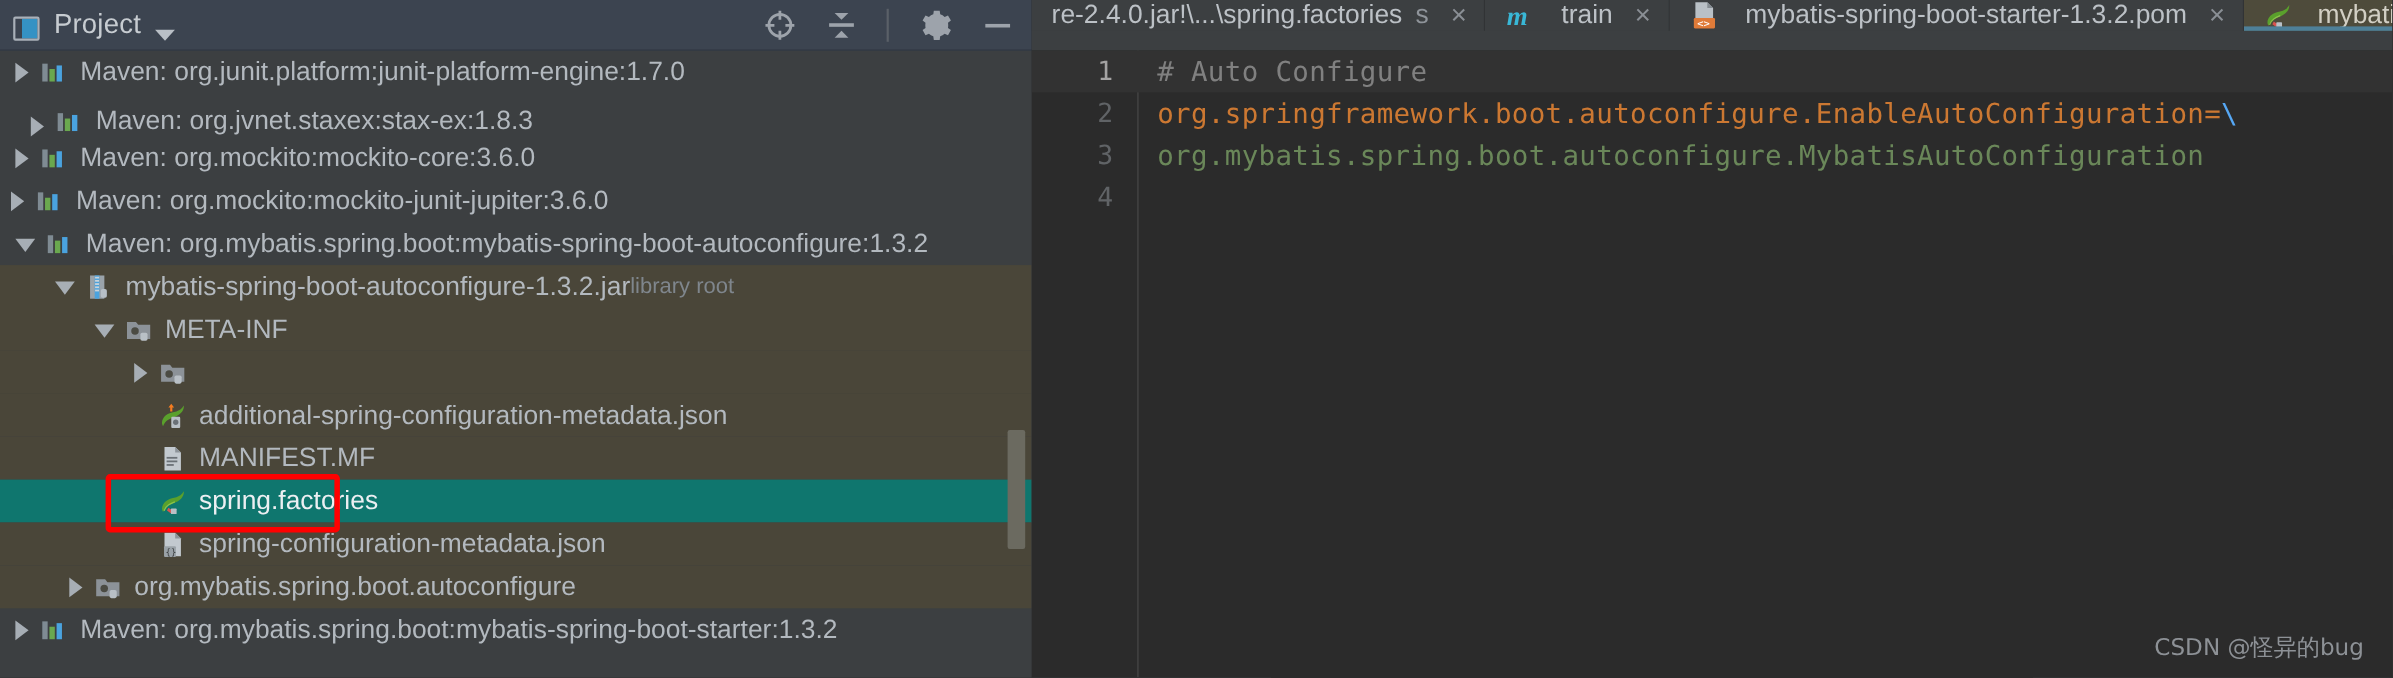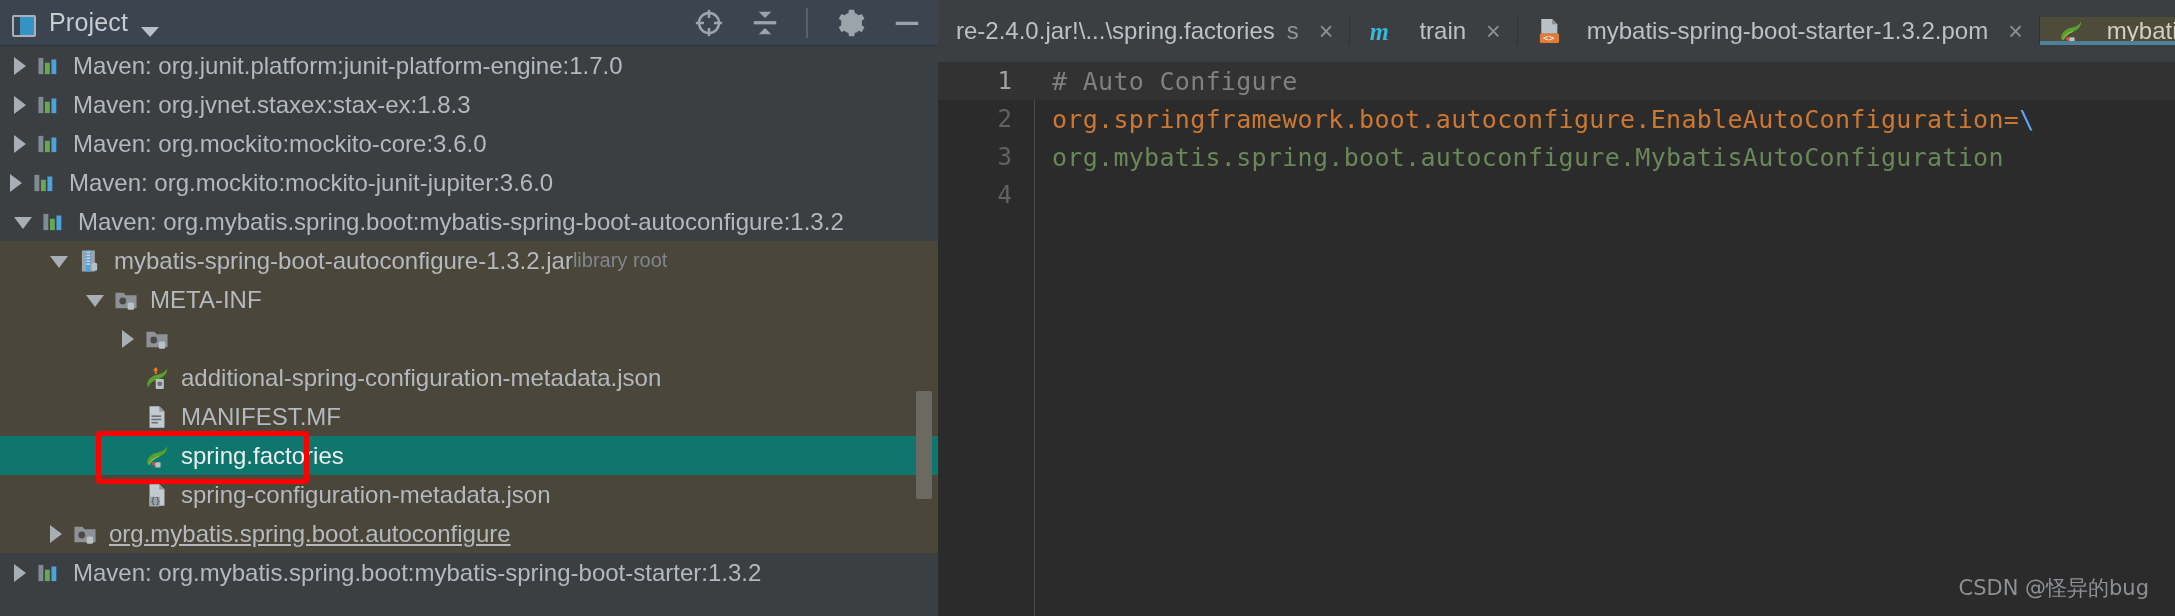--- a/index.html
+++ b/index.html
@@ -89,23 +89,23 @@
 
   
   .editor-pane {
     position:relative;
     width:1237px; height:616px;
     background:#2b2b2b;
     flex:0 0 1237px;
     overflow:hidden;
   }
   .tabs {
-    height:62px; width:100%;
+    height:46px; width:100%;
     background:#3c3f41;
-    display:flex; align-items:center;
+    display:flex; align-items:flex-start;
     overflow:hidden;
   }
   .tab {
     display:flex; align-items:center; gap:12px;
     padding:0 16px 0 18px;
     background:#3c3f41;
     font-size:24px;
     color:#bcc1c6;
     border-right:1px solid #313335;
     position:relative;
@@ -215,21 +215,21 @@
           <span class="arrow "></span>
           <span class="ico">
             <svg width="26" height="26" viewBox="0 0 16 16">
         <rect x="1.5" y="3" width="3" height="10" fill="#7f8b93"></rect>
         <rect x="5.5" y="6" width="3" height="7" fill="#6aa84f"></rect>
         <rect x="9.5" y="4" width="3" height="9" fill="#4aa3df"></rect>
             </svg>
           </span>
           <span>Maven: org.junit.platform:junit-platform-engine:1.7.0</span>
         </div>
-        <div class="row" style="padding-left: 14px;">
+        <div class="row" style="padding-left: 28px; align-items: flex-end;">
           <span class="arrow "></span>
           <span class="ico">
             <svg width="26" height="26" viewBox="0 0 16 16">
         <rect x="1.5" y="3" width="3" height="10" fill="#7f8b93"></rect>
         <rect x="5.5" y="6" width="3" height="7" fill="#6aa84f"></rect>
         <rect x="9.5" y="4" width="3" height="9" fill="#4aa3df"></rect>
             </svg>
           </span>
           <span>Maven: org.jvnet.staxex:stax-ex:1.8.3</span>
         </div>
@@ -348,21 +348,21 @@
           <span class="ico">
             <svg width="26" height="26" viewBox="0 0 16 16">
         <path d="M3.4 1.4h6l3.2 3.2v10H3.4z" fill="#c2c9cf"></path>
         <path d="M9.4 1.4l3.2 3.2H9.4z" fill="#8d949a"></path>
         <rect x="3.2" y="9" width="6.6" height="6" rx=".6" fill="#9aa2a8"></rect>
         <text x="4" y="13.8" font-size="5" fill="#3c3f41" font-family="monospace">{}</text>
             </svg>
           </span>
           <span>spring-configuration-metadata.json</span>
         </div>
-        <div class="row lib" style="padding-left: 50px; text-decoration: underline;">
+        <div class="row lib" style="padding-left: 63px;">
           <span class="arrow "></span>
           <span class="ico">
             <svg width="26" height="26" viewBox="0 0 16 16">
         <path d="M1.5 3.5h5l1.3 1.6h6.7V13H1.5z" fill="#8c9298"></path>
         <circle cx="6" cy="8.6" r="2.1" fill="#4b4b43"></circle>
         <rect x="9" y="9.5" width="4" height="4.5" rx="1" fill="#b9c0c6"></rect>
             </svg>
           </span>
           <span>org.mybatis.spring.boot.autoconfigure</span>
         </div>

